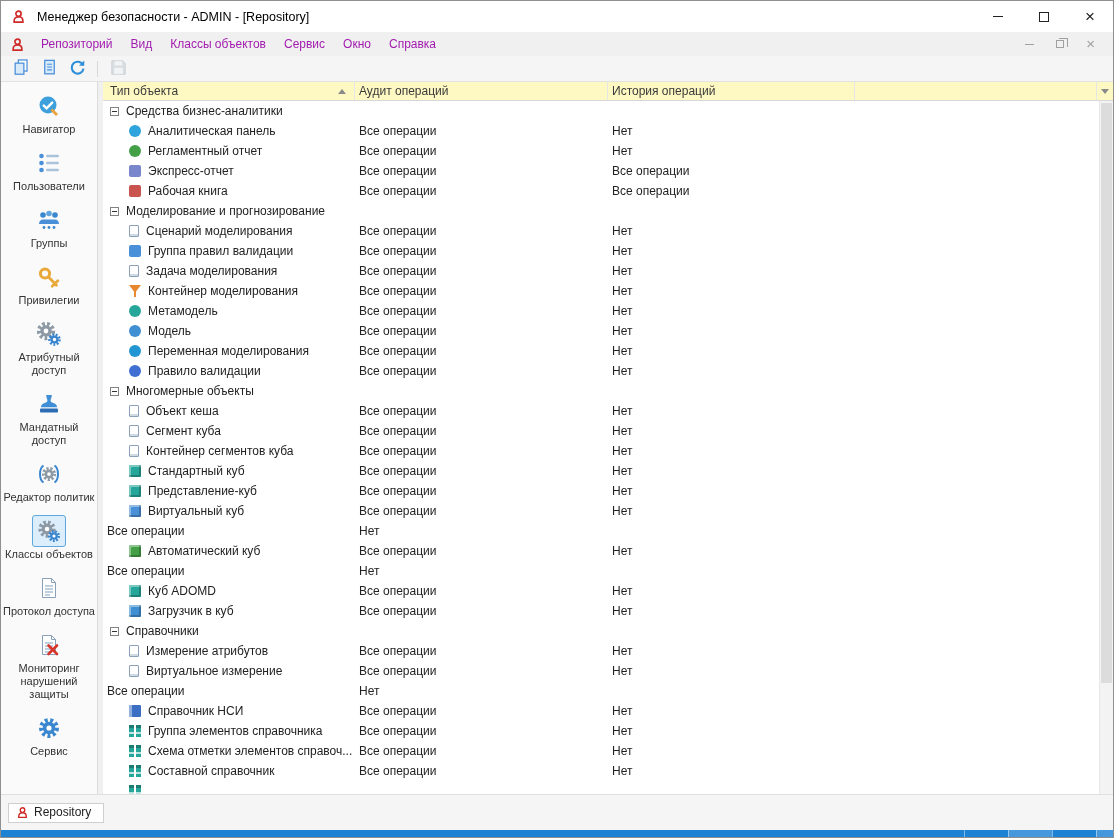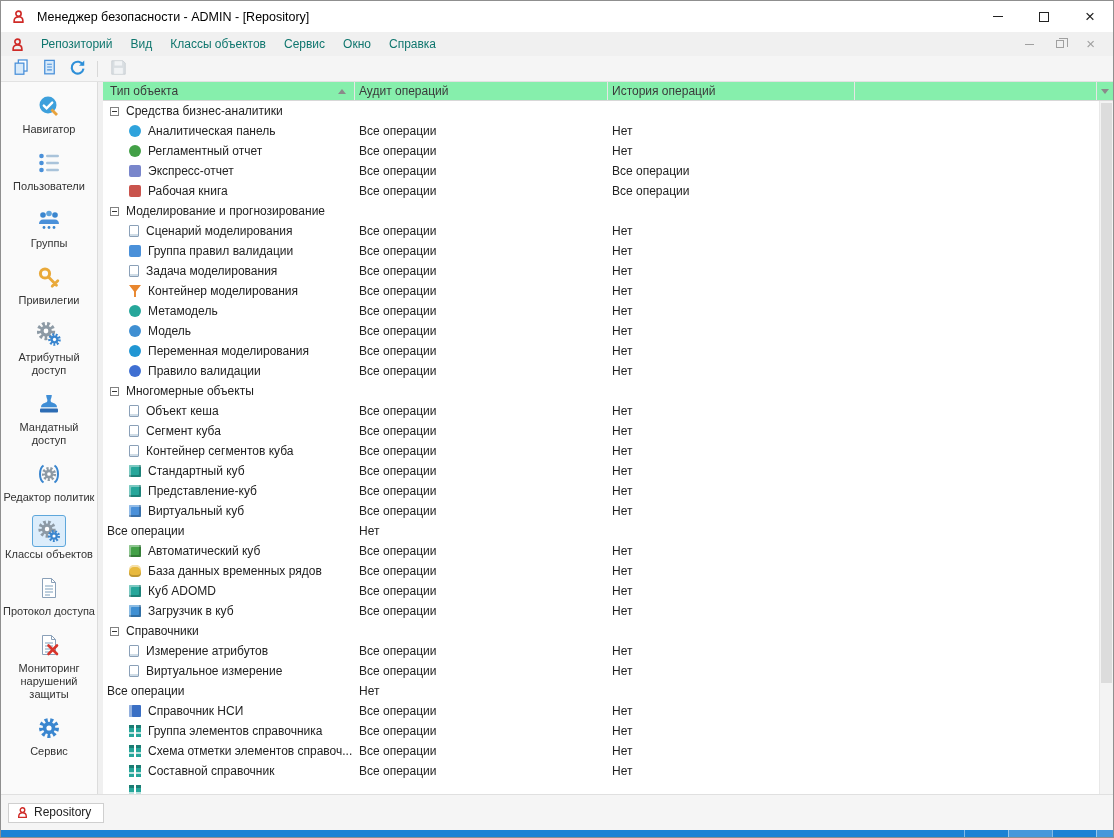--- a/index.html
+++ b/index.html
@@ -12,21 +12,21 @@
   .title-text{font-size:12.5px;color:#000000}
   .win-btns{margin-left:auto;display:flex;height:100%}
   .win-btn{width:46px;display:flex;align-items:center;justify-content:center;cursor:pointer}
   .g-min{width:10px;height:1px;background:#222;display:block}
   .g-max{width:10px;height:10px;border:1px solid #222;display:block}
   .g-close::before{content:"×";font-size:17px;line-height:1;color:#222}
 
   
   .menubar{height:24px;background:#f0f0f0;display:flex;align-items:center}
   .menu-ic{width:15px;height:15px;margin:0 7px 0 9px;display:flex;align-items:center}
-  .menu-item{padding:4px 9px;cursor:default;color:#0f766e}
+  .menu-item{padding:4px 9px;cursor:default;color:#a21caf}
   .mdi-btns{margin-left:auto;display:flex;align-items:center;gap:22px;margin-right:18px}
   .g-min-d{width:9px;height:1px;background:#a0a0a0;display:block}
   .g-restore{width:8px;height:8px;border:1px solid #a0a0a0;position:relative;display:block}
   .g-restore::before{content:"";position:absolute;top:-3px;left:2px;width:8px;height:8px;border:1px solid #a0a0a0;border-bottom:none;border-left:none}
   .g-close-d::before{content:"×";font-size:15px;line-height:1;color:#a0a0a0}
 
   
   .toolbar{height:26px;background:#f5f5f5;border-bottom:1px solid #e2e2e2;display:flex;align-items:center;padding-left:7px;gap:2px}
   .tbtn{width:26px;height:22px;display:flex;align-items:center;justify-content:center;border-radius:2px}
   .tbtn.disabled{opacity:.45}
@@ -35,21 +35,21 @@
   
   .main{display:flex;height:712px}
   .sidebar{width:97px;background:#fafafa;border-right:1px solid #dcdcdc;padding-top:3px;overflow:hidden}
   .splitter{width:5px;background:#f0f0f0}
   .side-item{display:flex;flex-direction:column;align-items:center;padding:5px 2px 6px;cursor:pointer}
   .side-icon{display:flex;align-items:center;justify-content:center;width:34px;height:32px;border:1px solid transparent;border-radius:3px}
   .side-item.selected .side-icon{background:#dcedfb;border-color:#5ea7db}
   .side-label{text-align:center;font-size:11px;line-height:13px;margin-top:1px;color:#333}
 
   .content{flex:1;display:flex;flex-direction:column;background:#fff;position:relative}
-  .thead{display:grid;grid-template-columns:252px 253px 247px 1fr 16px;height:19px;background:#86efac;border-bottom:1px solid #d8d8d8;align-items:center;color:#3a3a3a}
+  .thead{display:grid;grid-template-columns:252px 253px 247px 1fr 16px;height:19px;background:#fef9c3;border-bottom:1px solid #d8d8d8;align-items:center;color:#3a3a3a}
   .hc{padding-left:7px;display:flex;align-items:center;height:100%;border-right:1px solid #e6e6e6;overflow:hidden;white-space:nowrap}
   .hc2{padding-left:4px}
   .sort-up{margin-left:auto;margin-right:8px;width:0;height:0;border-left:4px solid transparent;border-right:4px solid transparent;border-bottom:5px solid #8a8a8a}
   .col-opt{border-right:none;justify-content:center;padding-left:0}
   .tri-down{width:0;height:0;border-left:4px solid transparent;border-right:4px solid transparent;border-top:5px solid #8a8a8a}
 
   .tbody{flex:1;overflow:hidden;position:relative;background:#fff}
   .trow{display:grid;grid-template-columns:252px 253px 247px 1fr;height:20px;align-items:center}
   .c{height:100%;display:flex;align-items:center;overflow:hidden;white-space:nowrap;color:#222}
   .c1{padding-left:7px}
@@ -506,24 +506,20 @@
         <div class="trow item">
           <div class="c c1">
             <span class="ric s-cube" style="background-color: rgb(67, 160, 71);"></span>
             <span>Автоматический куб</span>
           </div>
           <div class="c c2">Все операции</div>
           <div class="c c3">Нет</div>
           <div class="c c4"></div>
         </div>
         <div class="trow item">
-          <div class="c c1">
-            <span class="ric s-db" style="background-color: rgb(232, 185, 61);"></span>
-            <span>База данных временных рядов</span>
-          </div>
           <div class="c c2">Все операции</div>
           <div class="c c3">Нет</div>
           <div class="c c4"></div>
         </div>
         <div class="trow item">
           <div class="c c1">
             <span class="ric s-cube" style="background-color: rgb(38, 166, 154);"></span>
             <span>Куб ADOMD</span>
           </div>
           <div class="c c2">Все операции</div>

